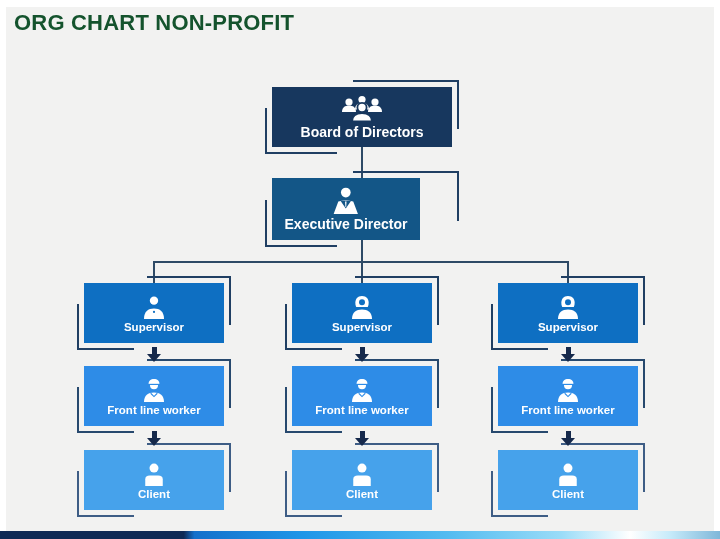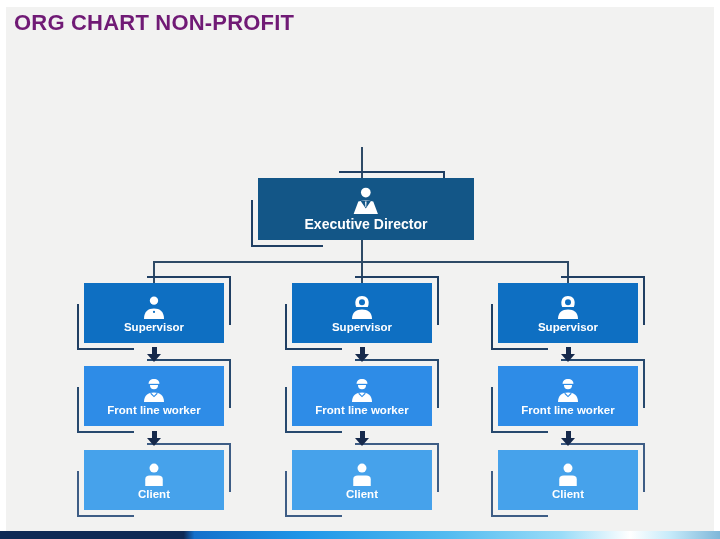--- a/index.html
+++ b/index.html
@@ -3,21 +3,21 @@
 <meta charset="utf-8">
 <style>
   html,body{margin:0;padding:0;background:#ffffff;}
   #stage{
     position:relative;width:720px;height:539px;overflow:hidden;
     font-family:"Liberation Sans",sans-serif;background:#ffffff;
   }
   #slide-bg{position:absolute;left:6px;top:7px;width:708px;height:524px;background:#f2f2f1;}
   #slide-title{
     position:absolute;left:14px;top:10px;margin:0;
-    font-size:22px;font-weight:bold;color:#701a75;letter-spacing:.2px;
+    font-size:22px;font-weight:bold;color:#14532d;letter-spacing:.2px;
   }
   #slide-subtitle{
     position:absolute;left:14px;top:46px;margin:0;
     font-size:16px;font-weight:normal;color:#1a1a1a;
   }
   #chart{position:absolute;left:0;top:0;width:720px;height:539px;}
   .line{position:absolute;}
   .node{position:absolute;}
   .bracket{position:absolute;pointer-events:none;box-sizing:border-box;}
   .box{
@@ -47,21 +47,40 @@
 <div id="stage">
   <div id="slide-bg"></div>
   <h1 id="slide-title">ORG CHART NON-PROFIT</h1>
   <div id="chart">
       <div class="line" style="left: 361px; top: 147px; width: 2px; height: 31px; background: rgb(46, 74, 102);"></div>
       <div class="line" style="left: 361px; top: 240px; width: 2px; height: 22px; background: rgb(46, 74, 102);"></div>
       <div class="line" style="left: 153px; top: 261px; width: 416px; height: 2px; background: rgb(46, 74, 102);"></div>
       <div class="line" style="left: 153px; top: 262px; width: 2px; height: 21px; background: rgb(46, 74, 102);"></div>
       <div class="line" style="left: 361px; top: 262px; width: 2px; height: 21px; background: rgb(46, 74, 102);"></div>
       <div class="line" style="left: 567px; top: 262px; width: 2px; height: 21px; background: rgb(46, 74, 102);"></div>
-      <div class="node" style="left: 258px; top: 178px; width: 216px; height: 62px;">
+      <div class="node" style="left: 272px; top: 87px; width: 180px; height: 60px;">
+        <div class="bracket" style="left: 81px; top: -7px; width: 106px; height: 49px; border-top: 2px solid rgb(32, 63, 99); border-right: 2px solid rgb(32, 63, 99);"></div>
+        <div class="bracket" style="left: -7px; top: 21px; width: 71.8px; height: 46px; border-left: 2px solid rgb(32, 63, 99); border-bottom: 2px solid rgb(32, 63, 99);"></div>
+        <div class="box" style="background: rgb(23, 55, 94);">
+          <span class="icon big">
+            <svg viewBox="0 0 46 28" xmlns="http://www.w3.org/2000/svg" fill="#ffffff">
+              <circle cx="10" cy="8" r="3.6"></circle>
+              <path d="M3 18c0-4.5 3-6.5 7-6.5s7 2 7 6.5z"></path>
+              <circle cx="36" cy="8" r="3.6"></circle>
+              <path d="M29 18c0-4.5 3-6.5 7-6.5s7 2 7 6.5z"></path>
+              <circle cx="23" cy="5.5" r="3.6"></circle>
+              <path d="M16 15.5c0-4.5 3-6.5 7-6.5s7 2 7 6.5z"></path>
+              <circle cx="23" cy="13.5" r="4.6" stroke="#17375e" stroke-width="1.8"></circle>
+              <path d="M13 27.5c0-6 4.5-8.5 10-8.5s10 2.5 10 8.5z" stroke="#17375e" stroke-width="1.8"></path>
+            </svg>
+          </span>
+          <span class="label big">Board of Directors</span>
+        </div>
+      </div>
+      <div class="node" style="left: 272px; top: 178px; width: 148px; height: 62px;">
         <div class="bracket" style="left: 81px; top: -7px; width: 106px; height: 50.4px; border-top: 2px solid rgb(32, 63, 99); border-right: 2px solid rgb(32, 63, 99);"></div>
         <div class="bracket" style="left: -7px; top: 21.7px; width: 71.8px; height: 47.3px; border-left: 2px solid rgb(32, 63, 99); border-bottom: 2px solid rgb(32, 63, 99);"></div>
         <div class="box" style="background: rgb(19, 86, 135);">
           <span class="icon big">
             <svg viewBox="0 0 36 30" xmlns="http://www.w3.org/2000/svg" fill="#ffffff">
               <circle cx="18" cy="7" r="5.2"></circle>
               <path d="M5 30 L10 16.5 Q18 14.5 26 16.5 L31 30 Z"></path>
               <path d="M12.5 16 L18 24 L23.5 16 Z" fill="#135687"></path>
               <path d="M17.2 16.5 L18.8 16.5 L18.4 22.5 L17.6 22.5 Z"></path>
             </svg>

